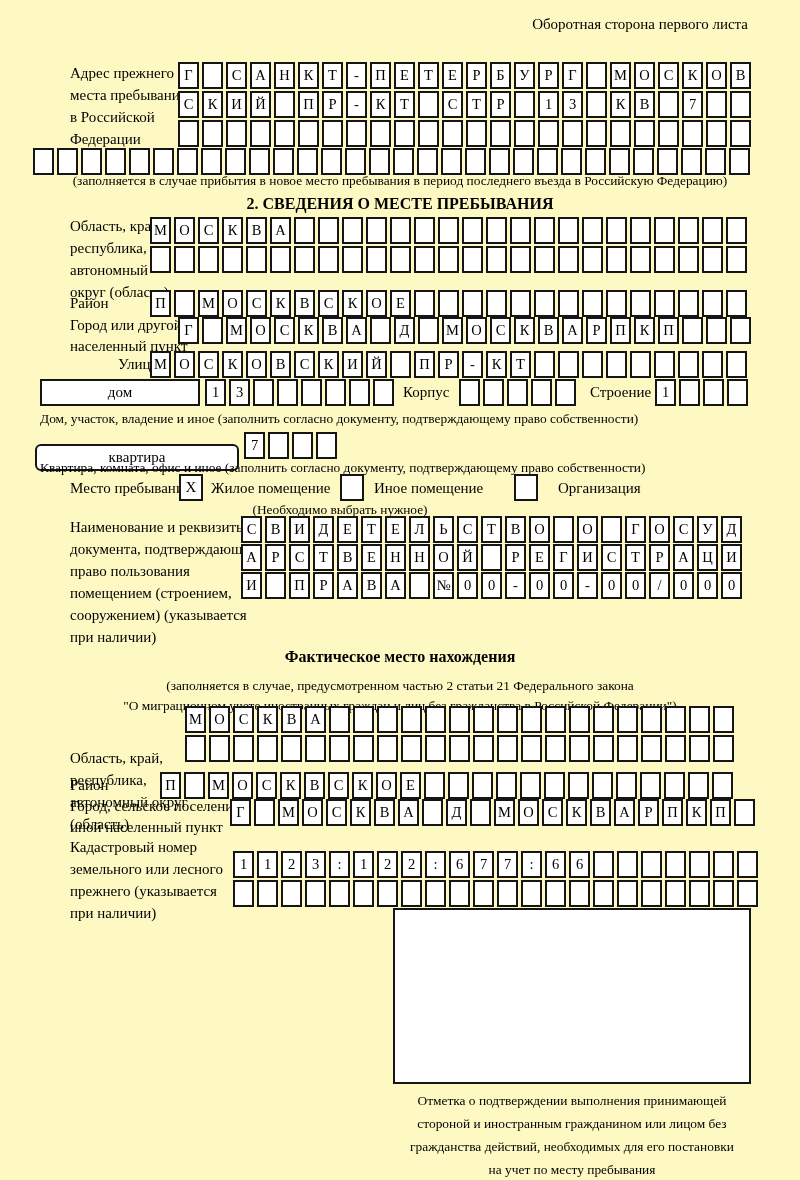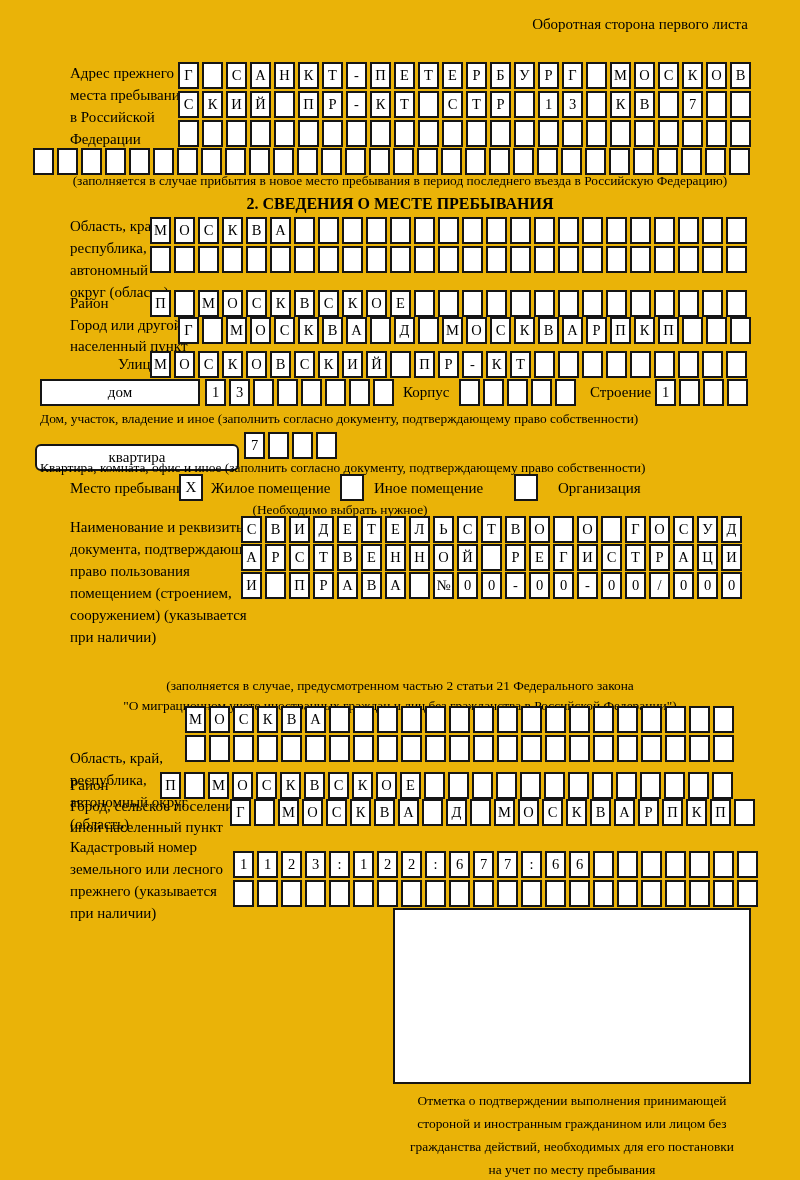--- a/index.html
+++ b/index.html
@@ -1,16 +1,16 @@
 <!DOCTYPE html>
 <html><head>
 <meta charset="utf-8">
 <style>
   html,body{margin:0;padding:0;background:#fff;}
-  .page{position:relative;width:800px;height:1180px;background:#eab308;
+  .page{position:relative;width:800px;height:1180px;background:#fef9c3;
         font-family:"Liberation Serif","DejaVu Serif",serif;color:#000;overflow:hidden;}
   .hdr{position:absolute;top:16px;right:52px;font-size:15px;}
   .lbl{position:absolute;font-size:15px;line-height:22px;white-space:pre-line;}
   .boxrow{position:absolute;display:flex;gap:3px;}
   .cbox{width:17px;height:23px;border:2px solid #151515;font-size:14.5px;line-height:23px;
         text-align:center;flex:none;background:#fff;}
   .note{position:absolute;font-size:13.4px;line-height:18px;}
   .center{left:0;width:800px;text-align:center;}
   .title{position:absolute;left:0;width:800px;text-align:center;font-weight:bold;font-size:16px;}
   .fieldbox{position:absolute;border:2px solid #151515;height:23px;line-height:23px;
@@ -406,20 +406,21 @@
       <span class="cbox">0</span>
       <span class="cbox">-</span>
       <span class="cbox">0</span>
       <span class="cbox">0</span>
       <span class="cbox">/</span>
       <span class="cbox">0</span>
       <span class="cbox">0</span>
       <span class="cbox">0</span>
     </div>
 
+  <div class="title" style="top:648px;">Фактическое место нахождения</div>
   <div class="note center" style="top:677px;">(заполняется в случае, предусмотренном частью 2 статьи 21 Федерального закона</div>
   <div class="note center" style="top:697px;">"О миграционном учете иностранных граждан и лиц без гражданства в Российской Федерации")</div>
 
   <div class="lbl" style="left:70px;top:703px;margin-top:44px;">Область, край,
 республика,
 автономный округ
 (область)</div>
   <div class="boxrow" style="left:185px;top:706px;">
       <span class="cbox">М</span>
       <span class="cbox">О</span>

